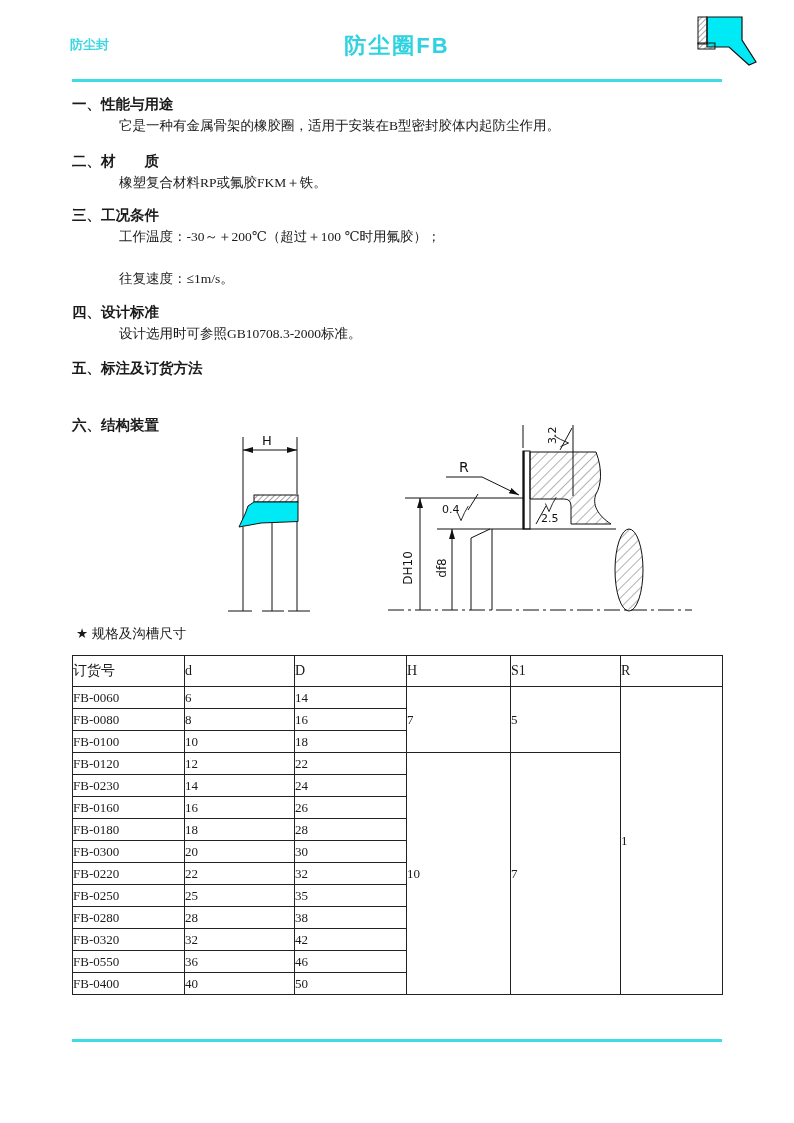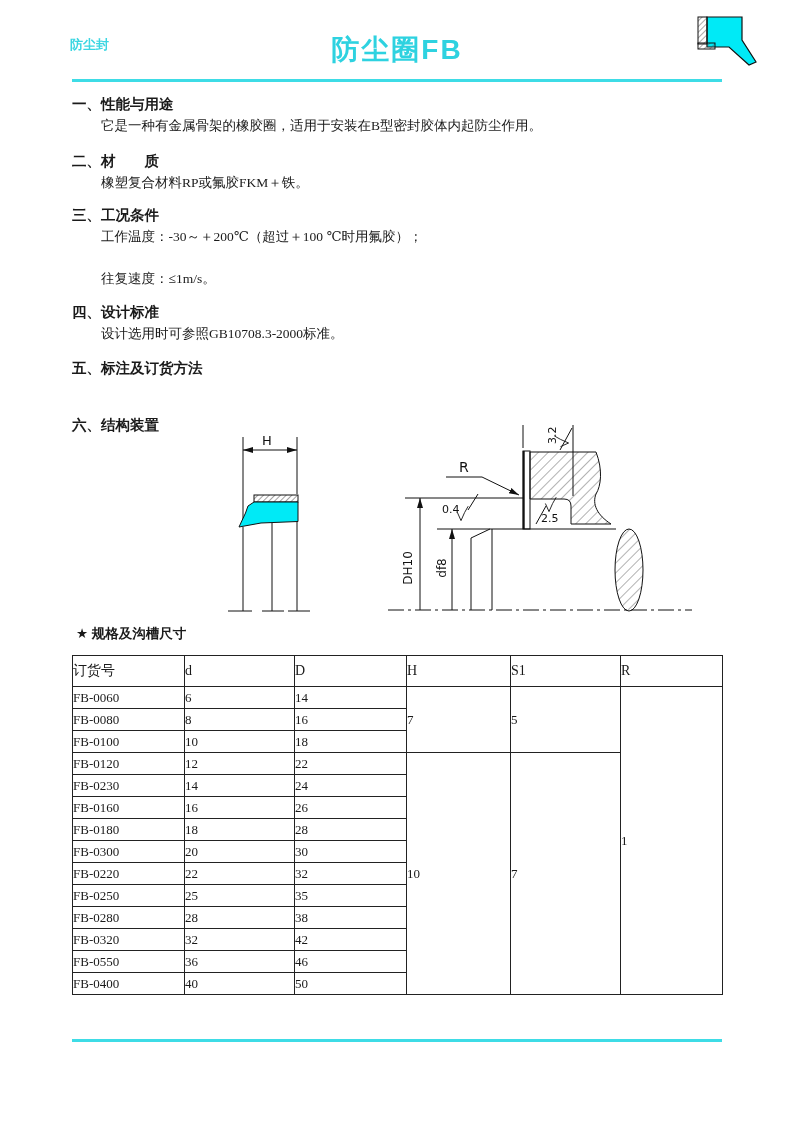--- a/index.html
+++ b/index.html
@@ -8,35 +8,35 @@
     background:#ffffff; overflow:hidden;
     font-family:"Liberation Serif","DejaVu Serif",serif; color:#1a1a1a;
   }
   
   .hdr-cat {
     position:absolute; left:70px; top:36px; font-size:13px; font-weight:bold;
     color:#3bd6e2; font-family:"Liberation Sans","DejaVu Sans",sans-serif;
   }
   .hdr-title {
     position:absolute; left:0; right:0; top:31px; text-align:center;
-    font-size:28px; font-weight:bold; letter-spacing:2px; color:#2ed2e0;
+    font-size:22px; font-weight:bold; letter-spacing:2px; color:#2ed2e0;
     font-family:"Liberation Sans","DejaVu Sans",sans-serif;
   }
   .hdr-icon { position:absolute; right:26px; top:12px; }
   .rule { position:absolute; left:72px; width:650px; height:3px; background:#3edce6; }
   .rule-top { top:79px; }
   .rule-bottom { top:1039px; }
   
   .sec-h {
     position:absolute; left:72px; font-size:14.5px; font-weight:bold;
     font-family:"Liberation Sans","DejaVu Sans",sans-serif; white-space:nowrap;
   }
-  .sec-p { position:absolute; left:101px; font-size:13.5px; white-space:nowrap; }
+  .sec-p { position:absolute; left:119px; font-size:13.5px; white-space:nowrap; }
   .star-h {
-    position:absolute; left:76px; top:625px; font-size:13.5px; font-weight:bold;
+    position:absolute; left:76px; top:625px; font-size:13.5px; font-weight:normal;
     font-family:"Liberation Sans","DejaVu Sans",sans-serif;
   }
   
   .diagram { position:absolute; left:72px; top:425px; }
   .diagram text {
     font-family:"DejaVu Sans","Liberation Sans",sans-serif; fill:#111; stroke:none;
   }
   
   .spec-table {
     position:absolute; left:72px; top:655px; width:650px;

